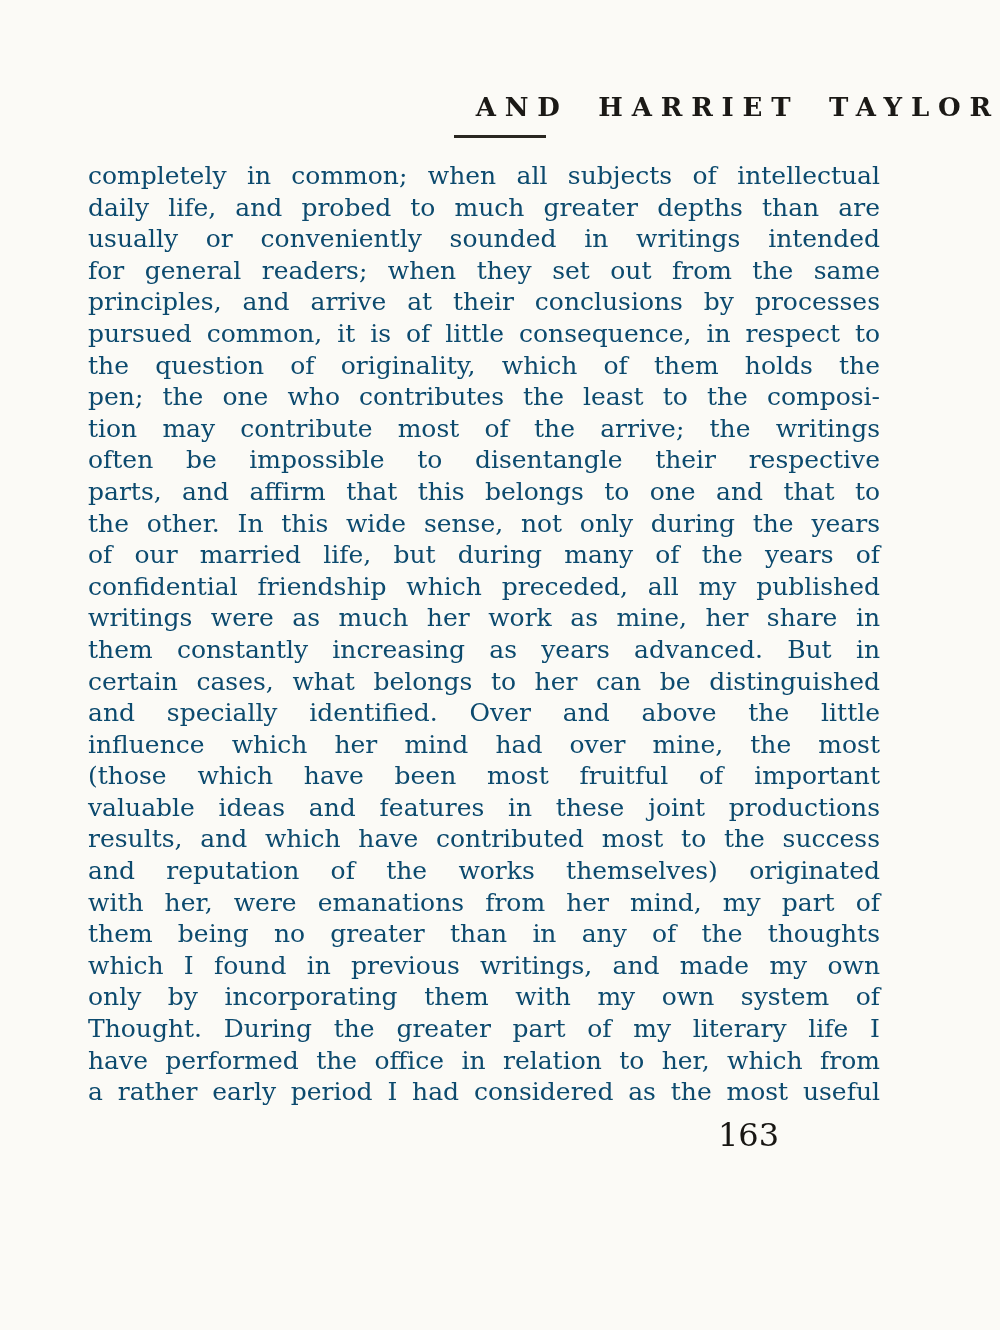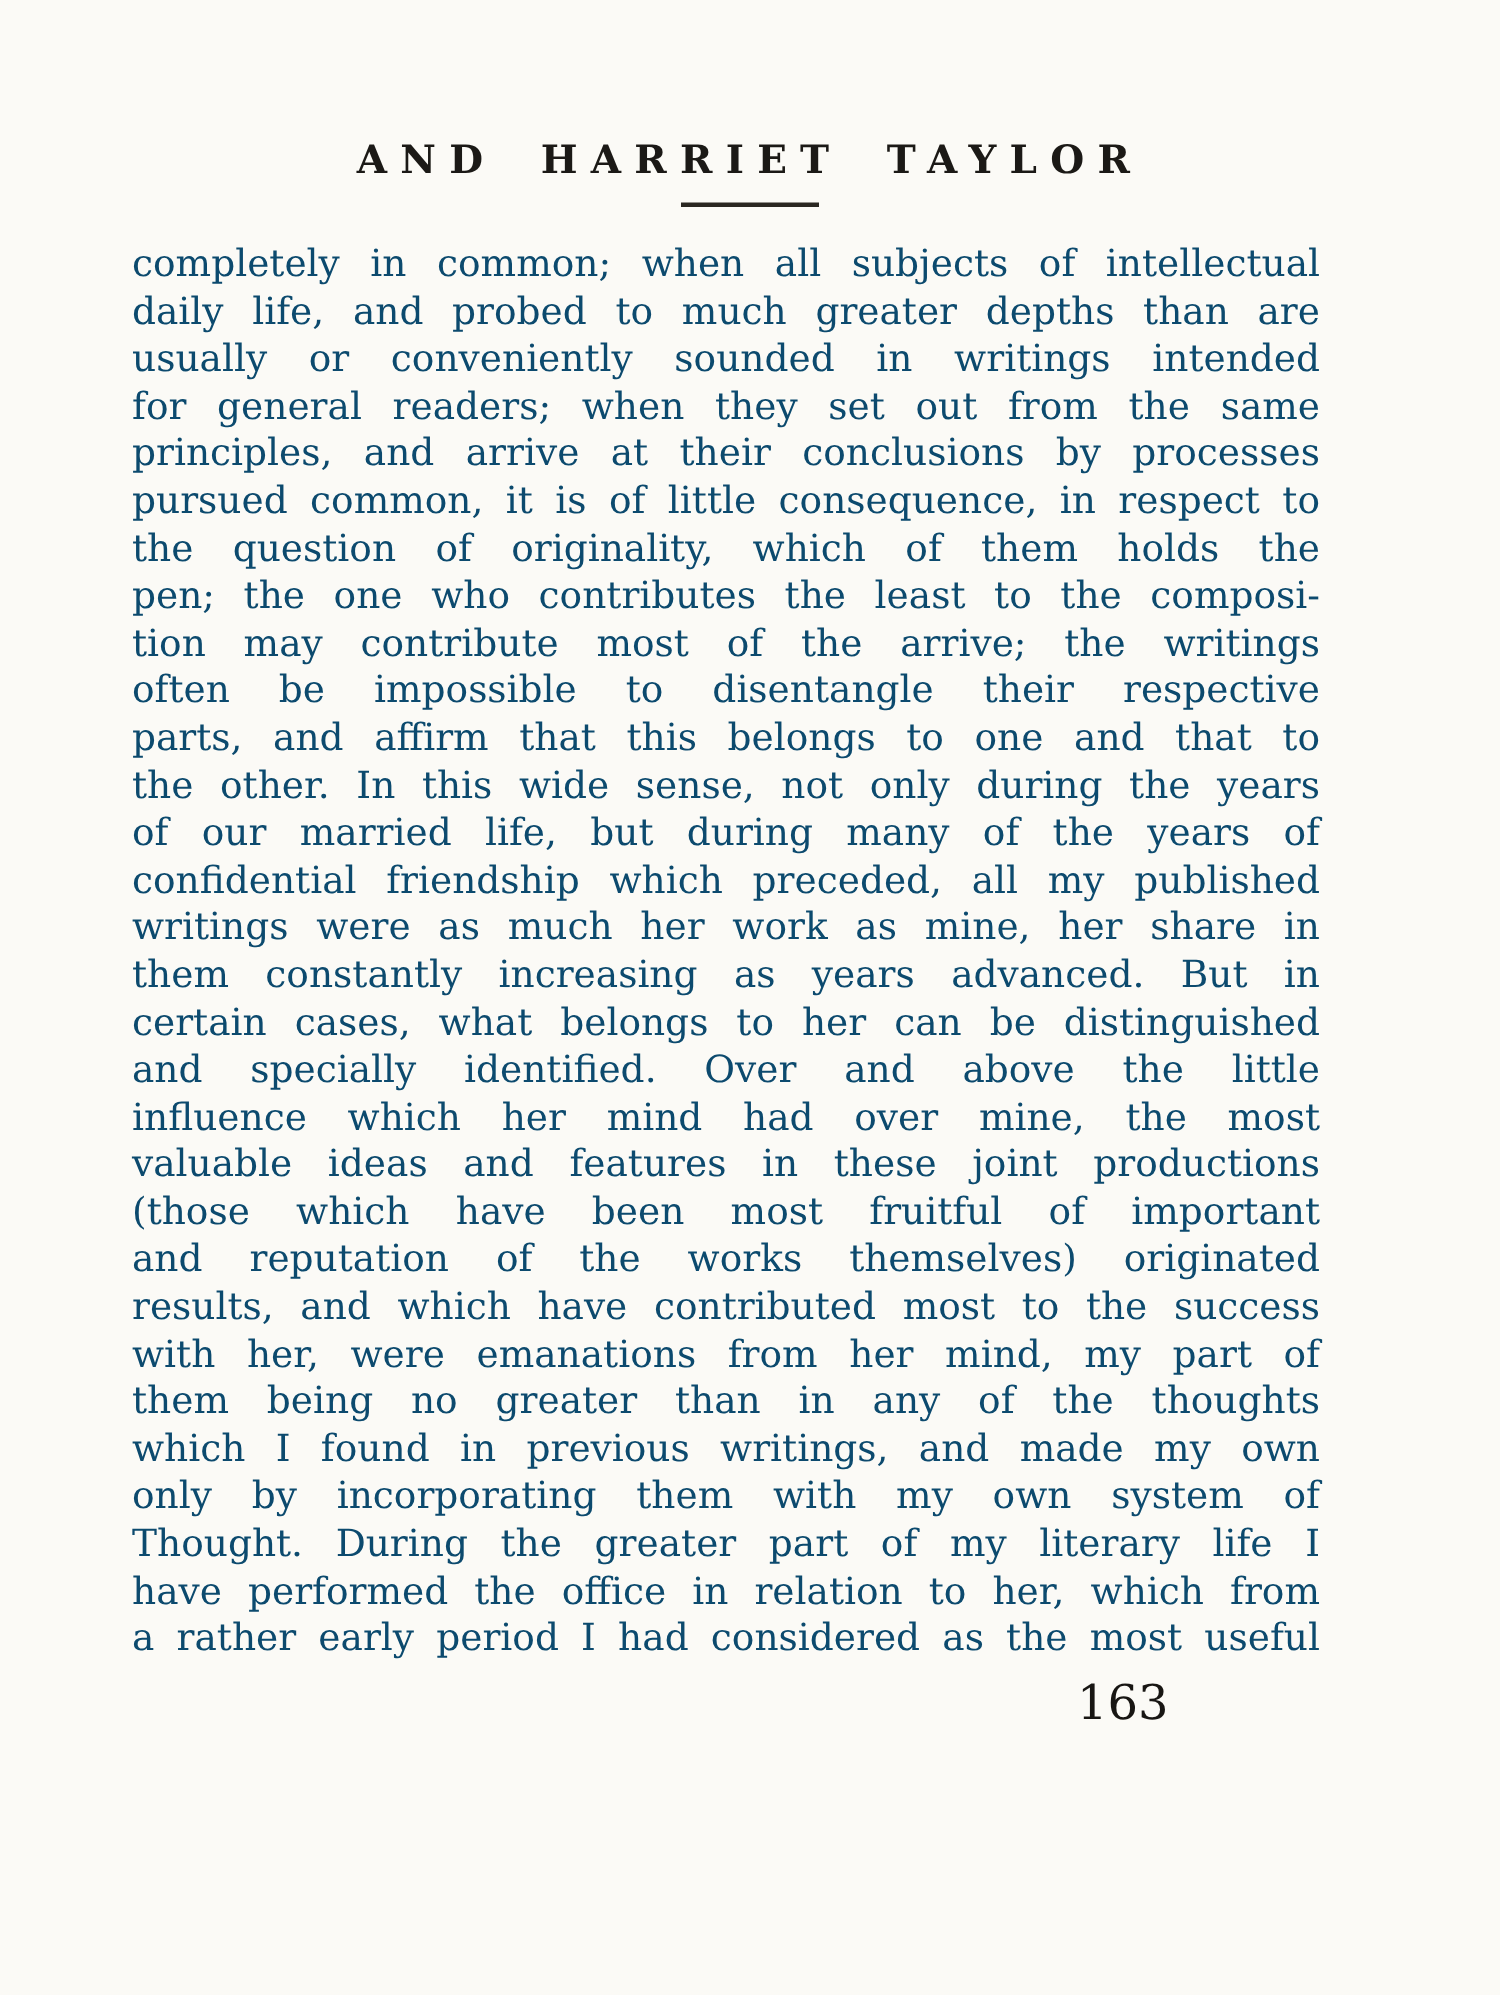--- a/index.html
+++ b/index.html
@@ -15,21 +15,21 @@
     overflow: hidden;
   }
   .page {
     position: relative;
     width: 1000px;
     height: 1330px;
     box-sizing: border-box;
     padding-top: 92px;
   }
   .header {
-    text-align: center;
+    text-align: right;
     font-size: 26px;
     font-weight: bold;
     letter-spacing: 0.34em;
     word-spacing: 0.45em;
     color: #1b1916;
   }
   .rule {
     width: 92px;
     height: 0;
     border-top: 3px solid #2a2721;
@@ -71,24 +71,24 @@
       <div class="line">often be impossible to disentangle their respective</div>
       <div class="line">parts, and affirm that this belongs to one and that to</div>
       <div class="line">the other. In this wide sense, not only during the years</div>
       <div class="line">of our married life, but during many of the years of</div>
       <div class="line">confidential friendship which preceded, all my published</div>
       <div class="line">writings were as much her work as mine, her share in</div>
       <div class="line">them constantly increasing as years advanced. But in</div>
       <div class="line">certain cases, what belongs to her can be distinguished</div>
       <div class="line">and specially identified. Over and above the little</div>
       <div class="line">influence which her mind had over mine, the most</div>
+      <div class="line">(those which have been most fruitful of important</div>
       <div class="line">valuable ideas and features in these joint productions</div>
-      <div class="line">(those which have been most fruitful of important</div>
+      <div class="line">results, and which have contributed most to the success</div>
       <div class="line">and reputation of the works themselves) originated</div>
-      <div class="line">results, and which have contributed most to the success</div>
       <div class="line">with her, were emanations from her mind, my part of</div>
       <div class="line">them being no greater than in any of the thoughts</div>
       <div class="line">which I found in previous writings, and made my own</div>
       <div class="line">only by incorporating them with my own system of</div>
       <div class="line">Thought. During the greater part of my literary life I</div>
       <div class="line">have performed the office in relation to her, which from</div>
       <div class="line">a rather early period I had considered as the most useful</div>
     </div>
   <div class="page-number">163</div>
 </div>

